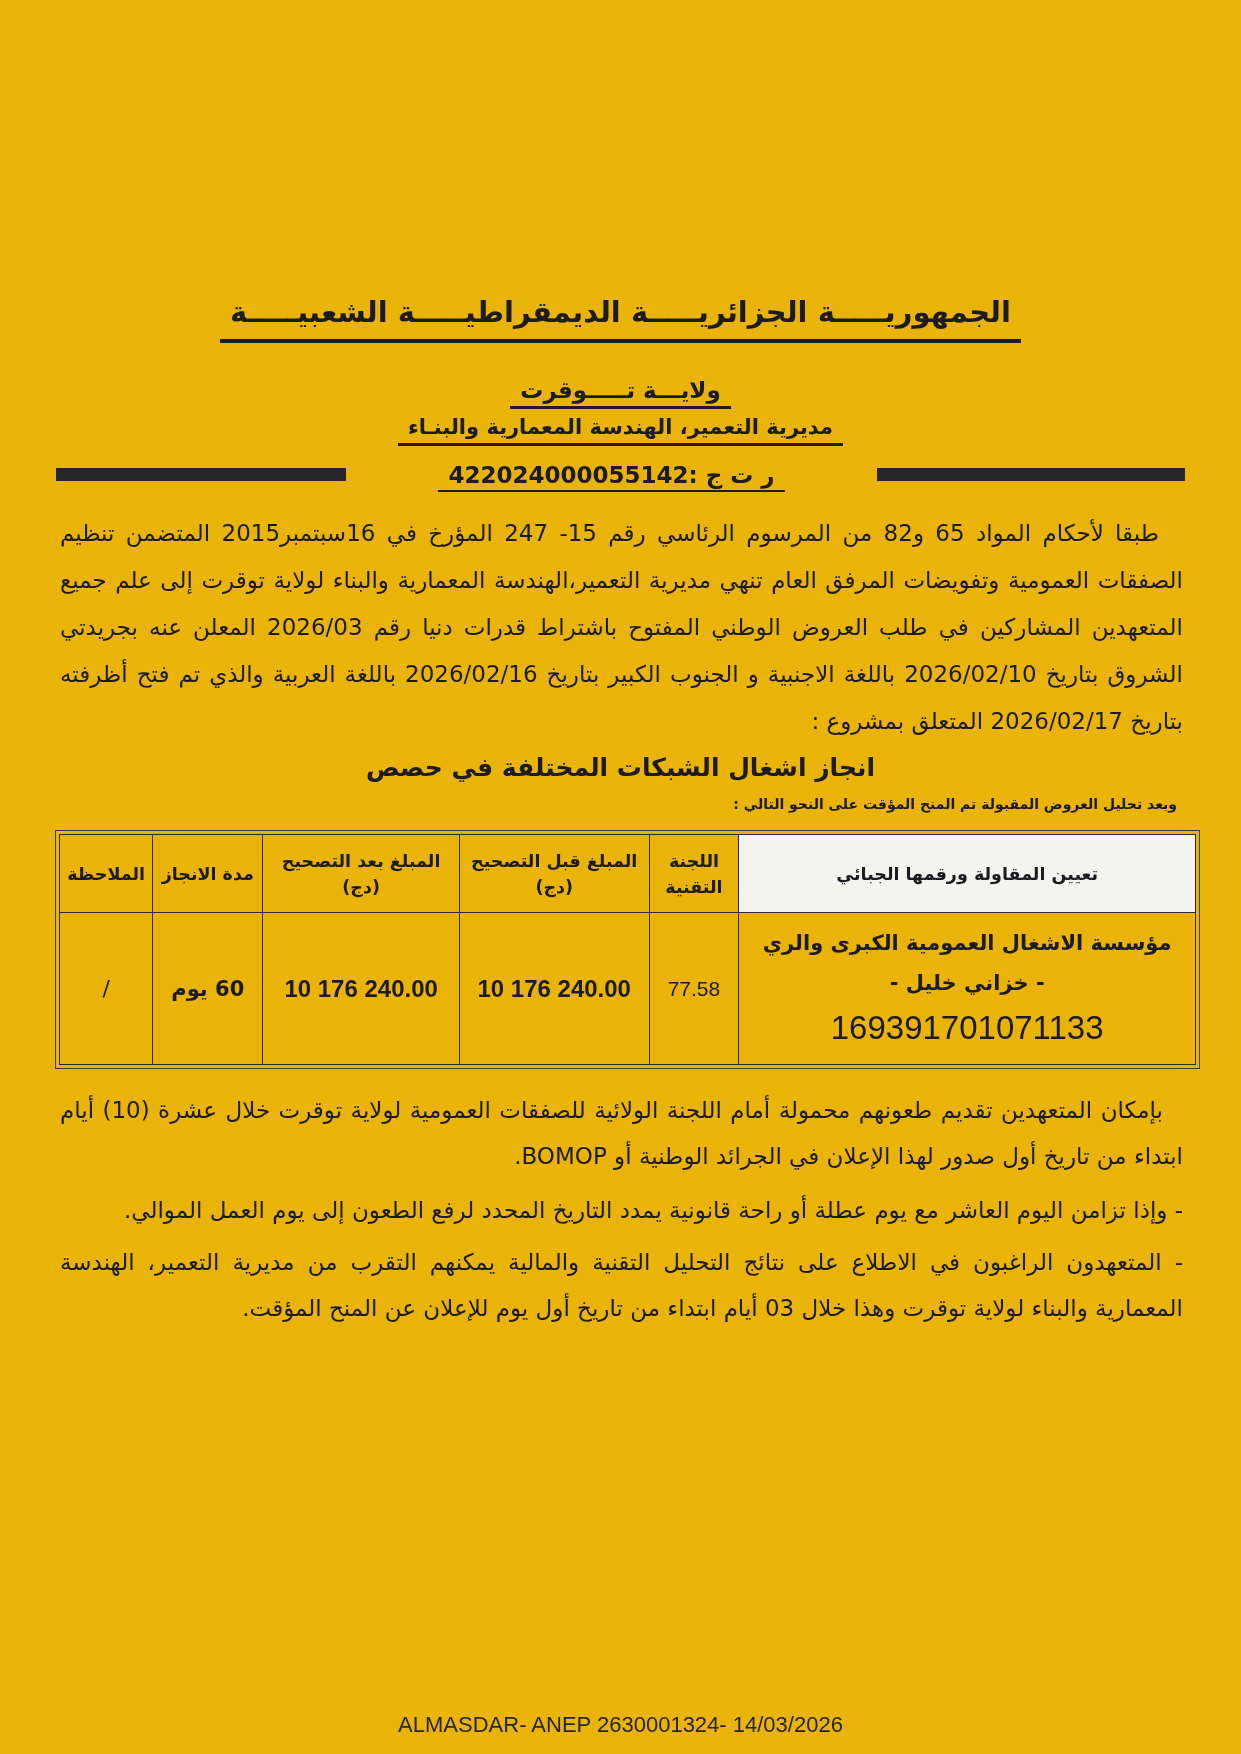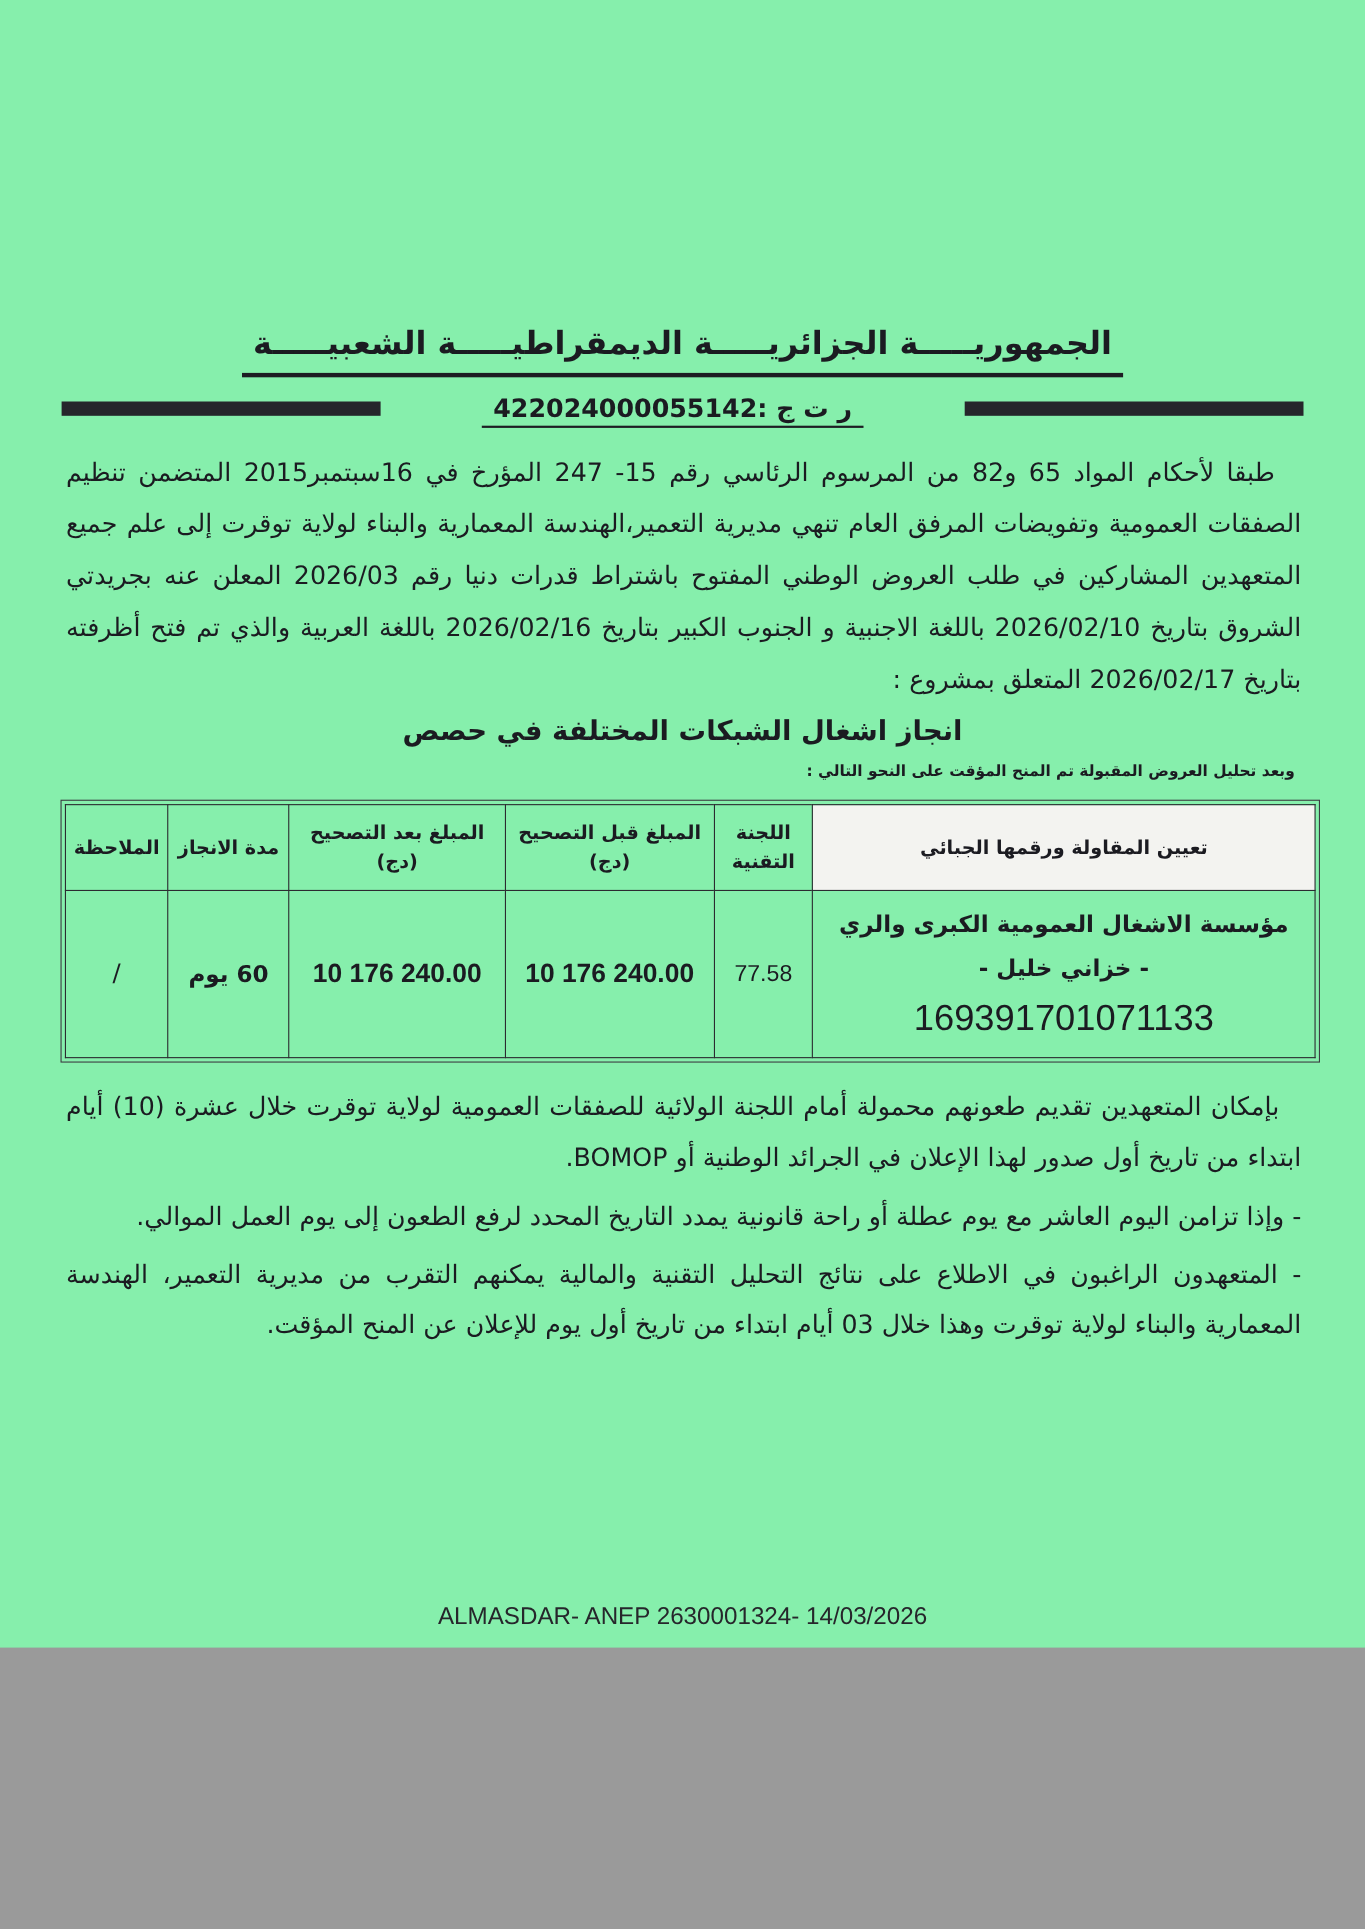--- a/index.html
+++ b/index.html
@@ -1,20 +1,20 @@
 <!DOCTYPE html>
 <html dir="rtl" lang="ar"><head>
 <meta charset="utf-8">
 <style>
   html,body{margin:0;padding:0;background:#9a9a9a;}
   .page{
     position:relative;
-    width:1241px;height:1498px;
+    width:1241px;height:1754px;
     margin:0 auto;
-    background:#86efac;
+    background:#eab308;
     color:#1b1b21;
     font-family:"DejaVu Sans","Liberation Sans",sans-serif;
     direction:rtl;
     overflow:hidden;
     box-sizing:border-box;
     padding-top:290px;
   }
   
   .center{text-align:center;}
   .republic{
@@ -122,21 +122,27 @@
 </style>
 </head>
 <body>
 
 <div class="page">
 
   <div class="center republic">
     <span class="u">الجمهوريـــــة الجزائريـــــة الديمقراطيـــــة الشعبيـــــة</span>
   </div>
 
-
+  <div class="center wilaya">
+    <span class="u">ولايـــة تـــــوقرت</span>
+  </div>
+
+  <div class="center directorate">
+    <span class="u">مديرية التعمير، الهندسة المعمارية والبنـاء</span>
+  </div>
 
   <div class="registry-row">
     <div class="bar bar-left"></div>
     <div class="registry">
       <span class="u">ر ت ج :422024000055142</span>
     </div>
     <div class="bar bar-right"></div>
   </div>
 
 

